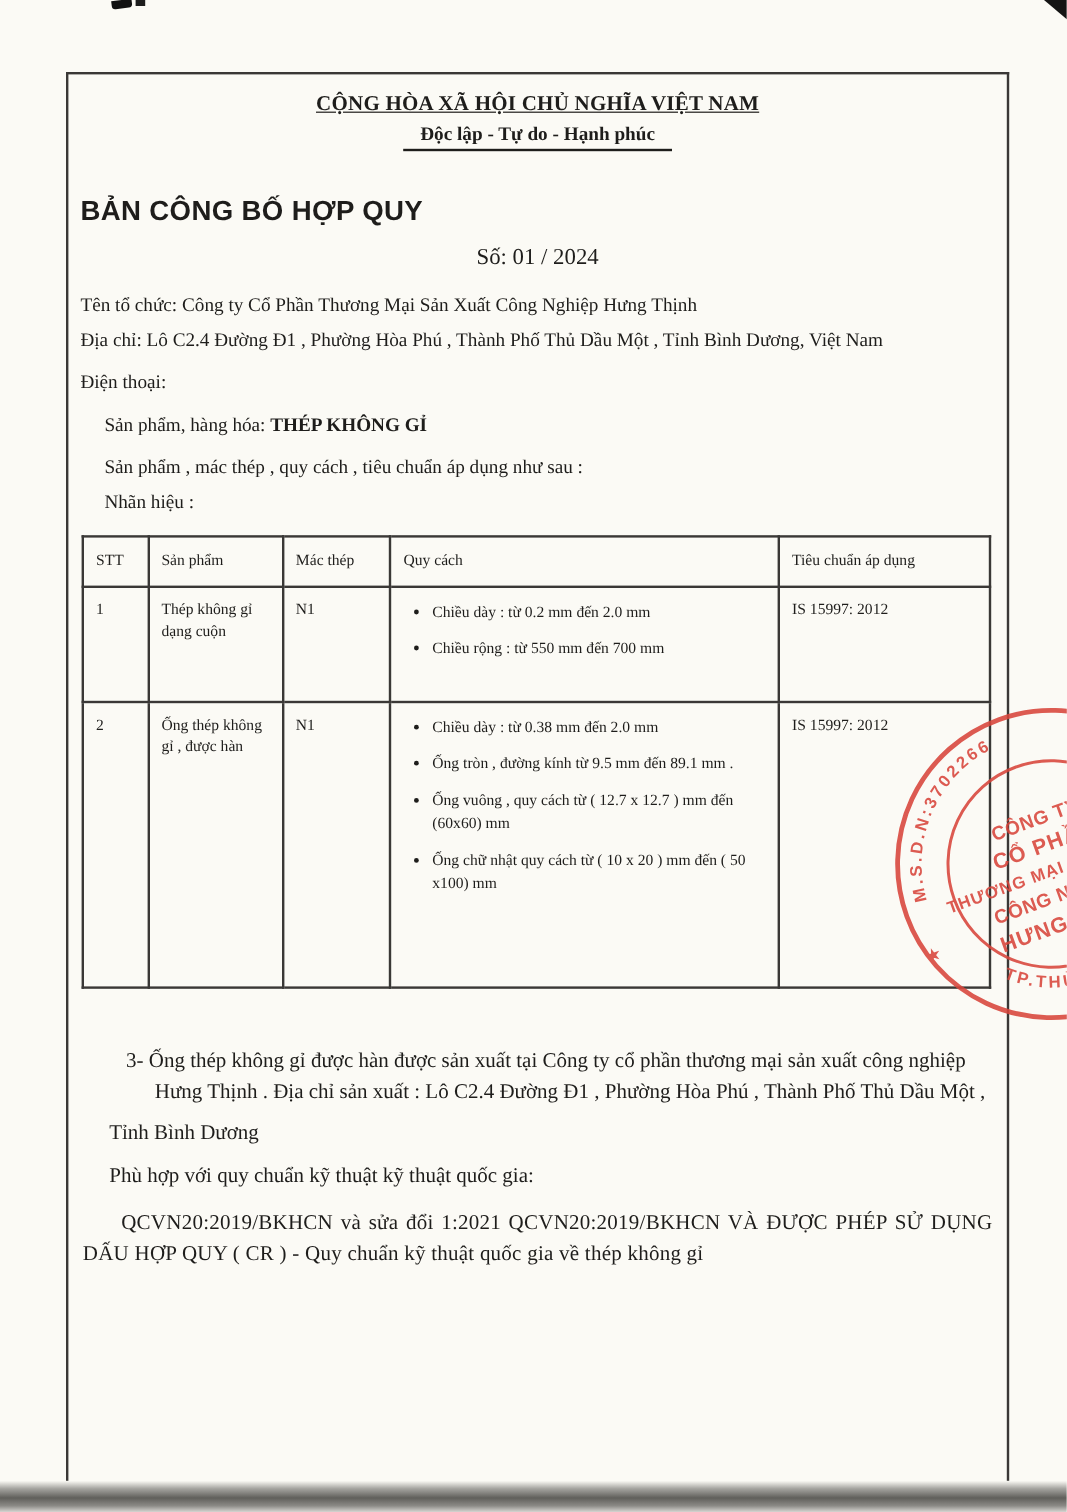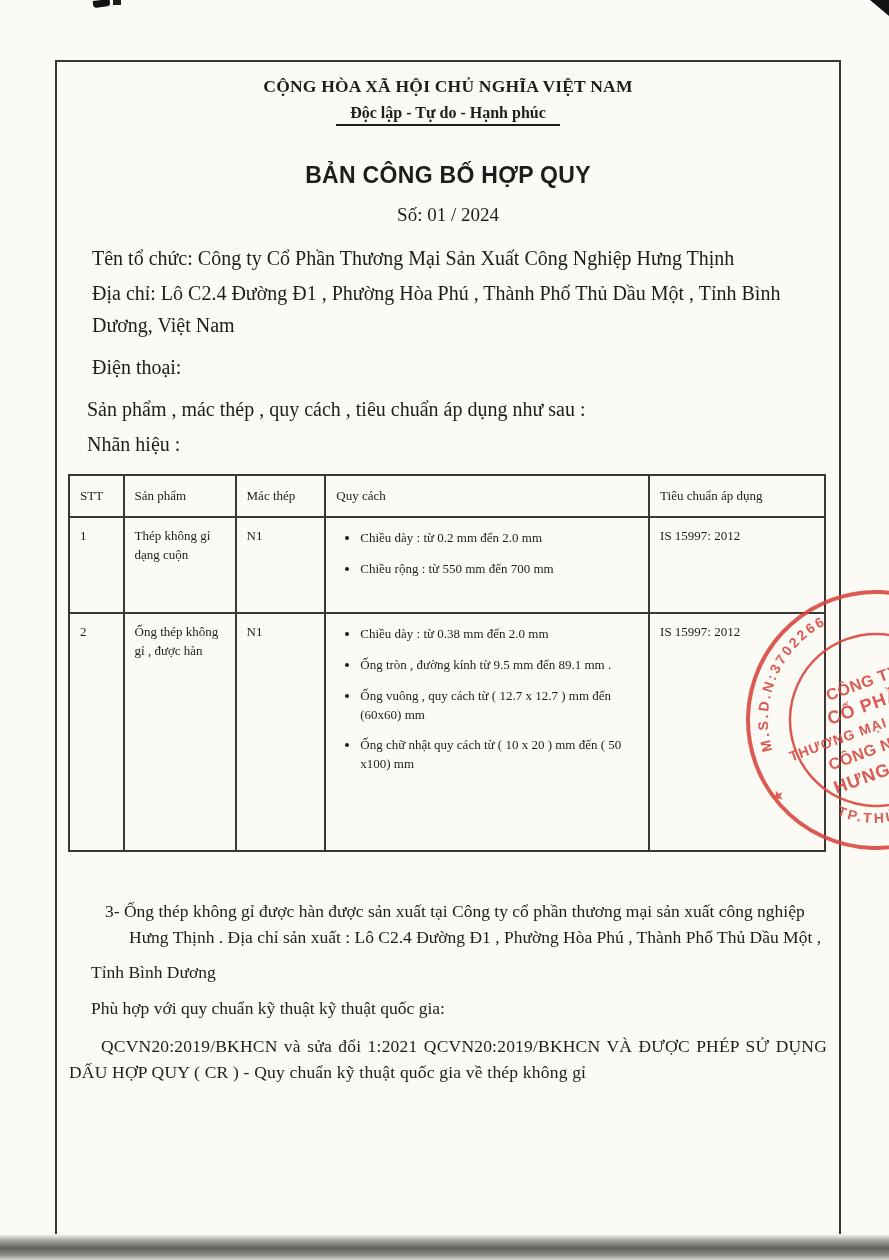--- a/index.html
+++ b/index.html
@@ -15,38 +15,38 @@
   .frame {
     position: absolute;
     left: 55px; top: 60px;
     width: 786px; height: 1200px;
     border: 2px solid #3a3836;
     border-bottom: none;
     padding: 14px 10px 0 10px;
   }
   .nat-title {
     text-align: center; font-weight: bold;
-    font-size: 17.5px; letter-spacing: .2px;
+    font-size: 17.5px; letter-spacing: .2px; text-decoration: underline;
   }
   .motto { text-align: center; margin-top: 7px; }
   .motto-underline {
     display: inline-block;
     font-weight: bold; font-size: 16px;
     border-bottom: 2px solid #1e1d1b;
     padding: 0 14px 2px 14px;
   }
   .doc-title {
-    text-align: center;
+    text-align: left;
     font-family: "Liberation Sans", sans-serif;
     font-weight: 700; font-size: 23px;
     letter-spacing: .3px;
     margin: 36px 0 0 0;
   }
   .doc-number { text-align: center; font-size: 19px; margin-top: 15px; }
-  .para { font-size: 20px; line-height: 1.6; margin: 3px 0 3px 25px; }
+  .para { font-size: 16px; line-height: 1.6; margin: 3px 0 3px 0; }
   .para.gap-top { margin-top: 10px; }
   .para.indent { margin-left: 20px; }
   .bold { font-weight: bold; }
 
   table.spec {
     border-collapse: collapse;
     width: calc(100% - 4px);
     margin: 14px 0 0 1px;
     font-size: 13px;
     line-height: 1.45;
@@ -117,20 +117,21 @@
       </div>
     </div>
 
     <h1 class="doc-title">BẢN CÔNG BỐ HỢP QUY</h1>
     <div class="doc-number">Số: 01 / 2024</div>
 
     <div class="info-block" style="margin-top:16px;">
       <p class="para">Tên tổ chức: Công ty Cổ Phần Thương Mại Sản Xuất Công Nghiệp Hưng Thịnh</p>
       <p class="para">Địa chỉ: Lô C2.4 Đường Đ1 , Phường Hòa Phú , Thành Phố Thủ Dầu Một , Tỉnh Bình Dương, Việt Nam</p>
       <p class="para gap-top">Điện thoại:</p>
+      <p class="para indent gap-top"><span>Sản phẩm, hàng hóa: </span><span class="bold">THÉP KHÔNG GỈ</span></p>
       <p class="para indent gap-top">Sản phẩm , mác thép , quy cách , tiêu chuẩn áp dụng như sau :</p>
       <p class="para indent">Nhãn hiệu :</p>
     </div>
 
     <table class="spec">
       <thead>
         <tr>
           <th class="c-stt">STT</th>
           <th class="c-sp">Sản phẩm</th>
           <th class="c-mt">Mác thép</th>

